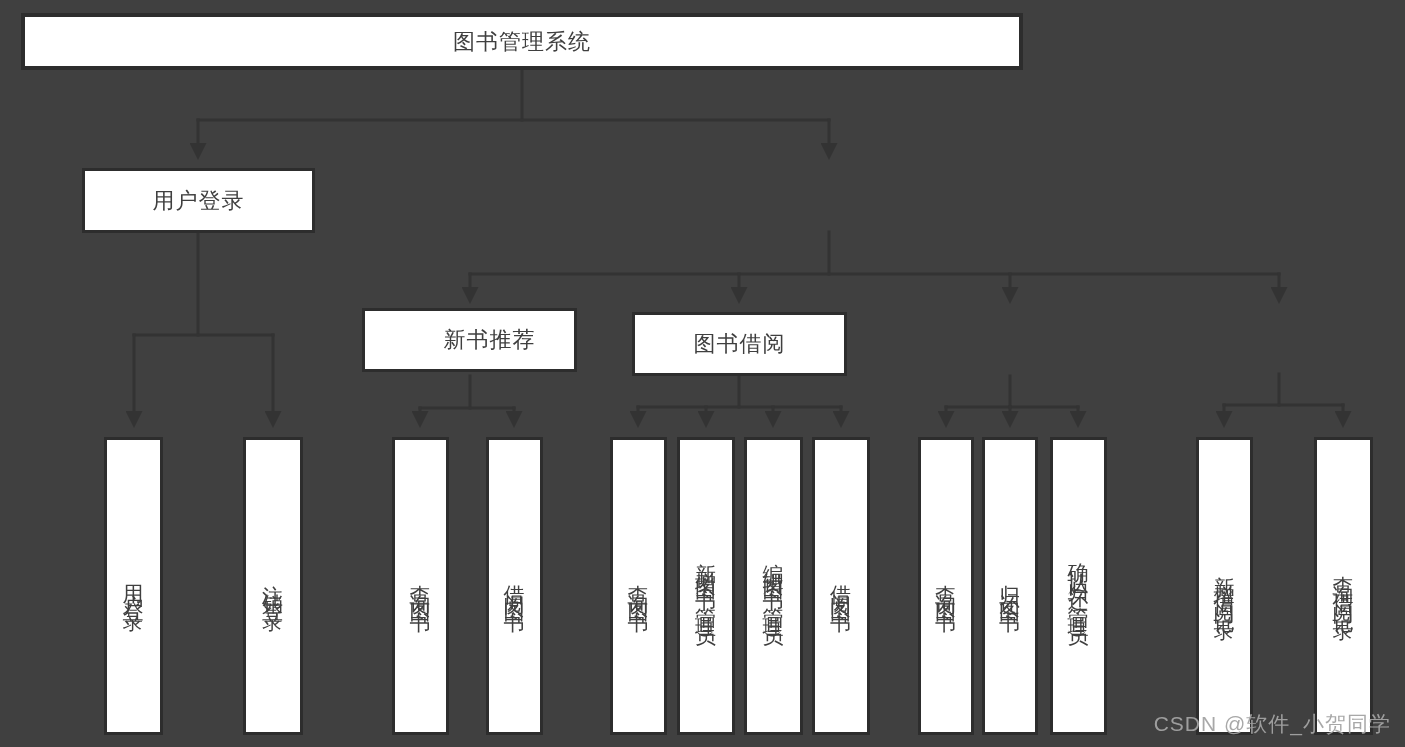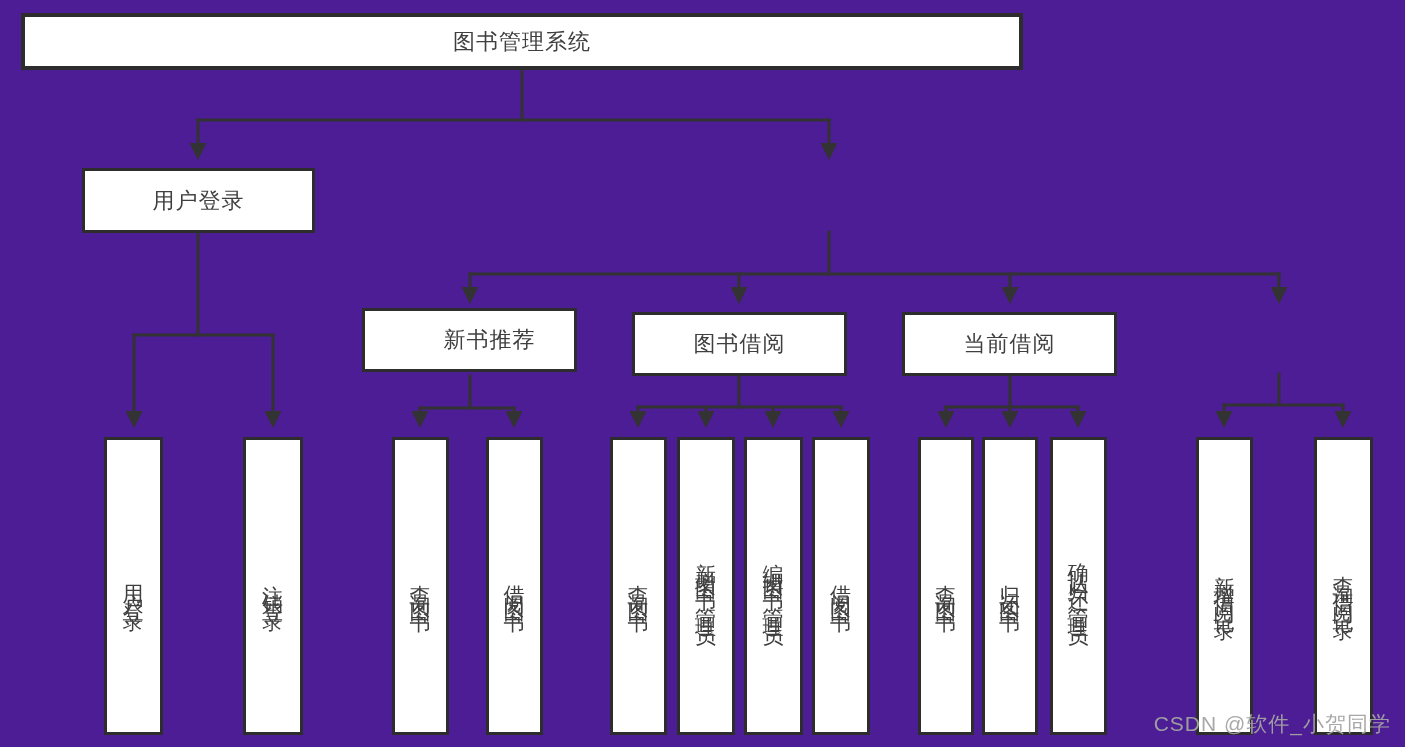--- a/index.html
+++ b/index.html
@@ -1,20 +1,20 @@
 <!DOCTYPE html>
 <html><head>
 <meta charset="utf-8">
 <style>
   html, body { margin: 0; padding: 0; background: #ffffff; }
   #canvas {
     position: relative;
     width: 1405px;
     height: 747px;
-    background: #4c1d95;
+    background: #404040;
     font-family: "Liberation Sans", sans-serif;
     overflow: hidden;
   }
   #wires { position: absolute; left: 0; top: 0; width: 1405px; height: 747px; }
   .node {
     position: absolute;
     box-sizing: border-box;
     background: #ffffff;
     border: 3px solid #2d2d2d;
     display: flex;
@@ -101,21 +101,20 @@
       <path d="M1343,405 V411" marker-end="url(#arrow)"></path>
     </g>
   </svg>
 
   <div class="node root" style="left:21px; top:13px; width:1002px; height:57px;">图书管理系统</div>
 
   <div class="node" style="left:82px; top:168px; width:233px; height:65px;">用户登录</div>
 
   <div class="node" style="left:362px; top:308px; width:215px; height:64px;padding-left:40px;">新书推荐</div>
   <div class="node" style="left:632px; top:312px; width:215px; height:64px;">图书借阅</div>
-  <div class="node" style="left:902px; top:312px; width:215px; height:64px;">当前借阅</div>
 
   <div class="node leaf" style="left:104px; top:437px; width:59px; height:298px;">
     <span>用户登录</span>
   </div>
   <div class="node leaf" style="left:243px; top:437px; width:60px; height:298px;">
     <span>注销登录</span>
   </div>
 
   <div class="node leaf" style="left:392px; top:437px; width:57px; height:298px;">
     <span>查询图书</span>

